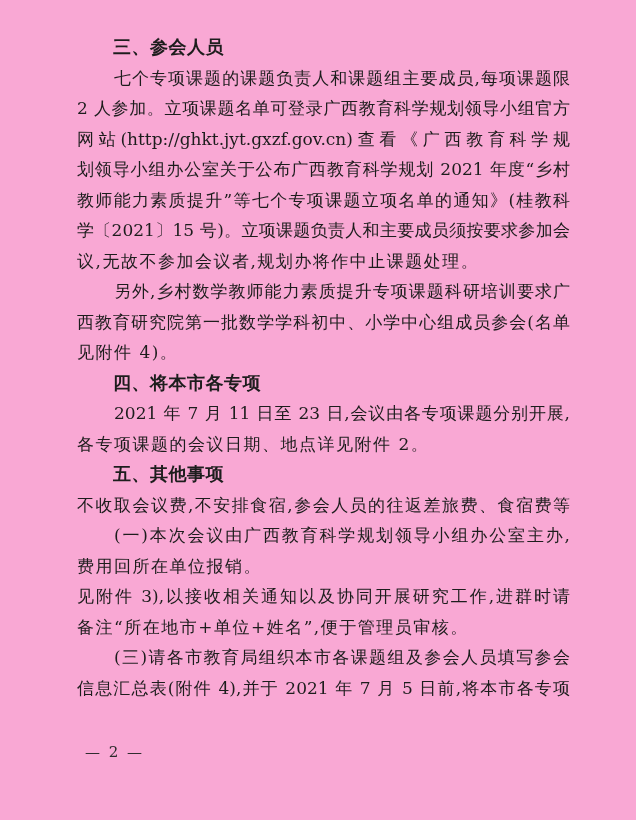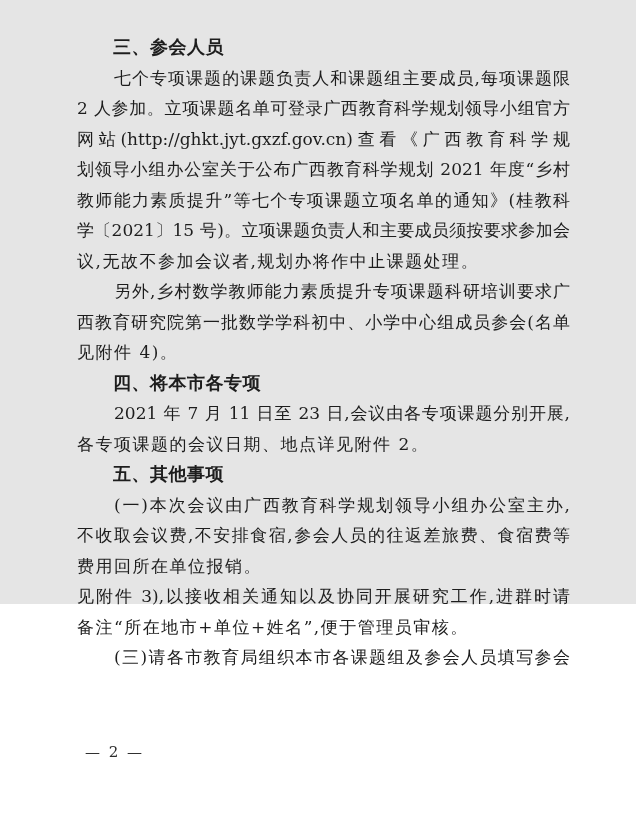--- a/index.html
+++ b/index.html
@@ -6,22 +6,22 @@
     margin: 0;
     padding: 0;
     width: 636px;
     height: 820px;
     background: #ffffff;
     overflow: hidden;
   }
   .page {
     position: relative;
     width: 636px;
-    height: 604px;
-    background: #e5e5e5;
+    height: 820px;
+    background: #f9a8d4;
     font-family: "DejaVu Serif", "Liberation Serif", serif;
     color: #1d1d1d;
   }
   .content {
     position: absolute;
     left: 77px;
     top: 32px;
     width: 493px;
   }
   .line {
@@ -73,21 +73,22 @@
       <div class="line fill">教师能力素质提升”等七个专项课题立项名单的通知》(桂教科</div>
       <div class="line fill">学〔2021〕15 号)。立项课题负责人和主要成员须按要求参加会</div>
       <div class="line lastline">议,无故不参加会议者,规划办将作中止课题处理。</div>
       <div class="line indent fill">另外,乡村数学教师能力素质提升专项课题科研培训要求广</div>
       <div class="line fill">西教育研究院第一批数学学科初中、小学中心组成员参会(名单</div>
       <div class="line lastline">见附件 4)。</div>
       <div class="line heading">四、将本市各专项</div>
       <div class="line indent fill">2021 年 7 月 11 日至 23 日,会议由各专项课题分别开展,</div>
       <div class="line lastline">各专项课题的会议日期、地点详见附件 2。</div>
       <div class="line heading">五、其他事项</div>
+      <div class="line fill">不收取会议费,不安排食宿,参会人员的往返差旅费、食宿费等</div>
       <div class="line indent fill">(一)本次会议由广西教育科学规划领导小组办公室主办,</div>
-      <div class="line fill">不收取会议费,不安排食宿,参会人员的往返差旅费、食宿费等</div>
       <div class="line lastline">费用回所在单位报销。</div>
       <div class="line fill">见附件 3),以接收相关通知以及协同开展研究工作,进群时请</div>
       <div class="line lastline">备注“所在地市+单位+姓名”,便于管理员审核。</div>
       <div class="line indent fill">(三)请各市教育局组织本市各课题组及参会人员填写参会</div>
+      <div class="line fill">信息汇总表(附件 4),并于 2021 年 7 月 5 日前,将本市各专项</div>
     </div>
   <div class="footer">— 2 —</div>
 </div>
 
 </body></html>

